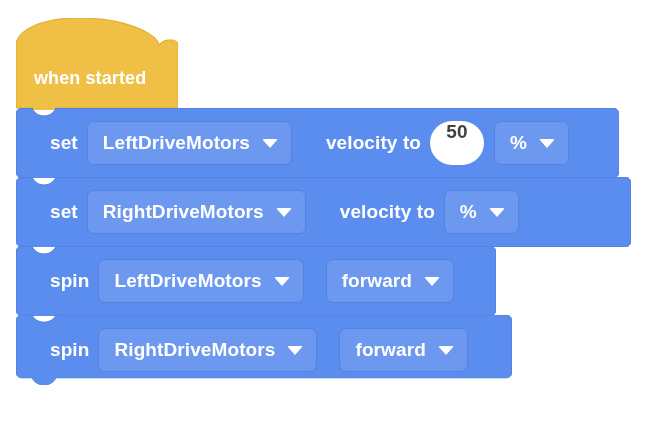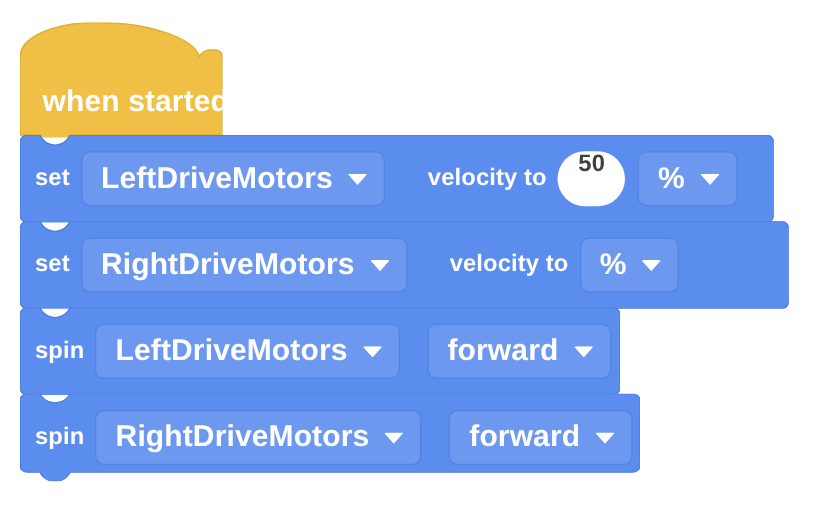--- a/index.html
+++ b/index.html
@@ -33,21 +33,21 @@
   }
   .hat-block svg {
     position: absolute;
     left: 0;
     top: 0;
   }
   .hat-label {
     position: absolute;
     left: 18px;
     top: 50px;
-    font-size: 24px;
+    font-size: 18px;
     font-weight: bold;
     color: #ffffff;
     letter-spacing: 0.1px;
     white-space: nowrap;
   }
 
   
   .stack-block {
     position: absolute;
     left: 16px;
@@ -60,21 +60,21 @@
     width: 100%;
     height: 100%;
   }
   .block-row {
     position: absolute;
     left: 0;
     top: 4px;
     height: 62px;
     display: flex;
     align-items: center;
-    padding-left: 12px;
+    padding-left: 34px;
     box-sizing: border-box;
     white-space: nowrap;
   }
 
   .block-text {
     font-size: 19px;
     font-weight: bold;
     color: #ffffff;
     letter-spacing: 0.1px;
     margin: 0 9px 0 0;
@@ -90,21 +90,21 @@
     align-items: center;
     height: 44px;
     background: #6C98F0;
     border: 1px solid #5383E0;
     border-radius: 7px;
     padding: 0 13px 0 15px;
     box-sizing: border-box;
     margin-right: 8px;
   }
   .dropdown .dd-label {
-    font-size: 24px;
+    font-size: 19px;
     font-weight: bold;
     color: #ffffff;
     letter-spacing: 0.1px;
   }
   .dd-arrow {
     width: 0;
     height: 0;
     border-left: 8px solid transparent;
     border-right: 8px solid transparent;
     border-top: 9px solid #ffffff;

